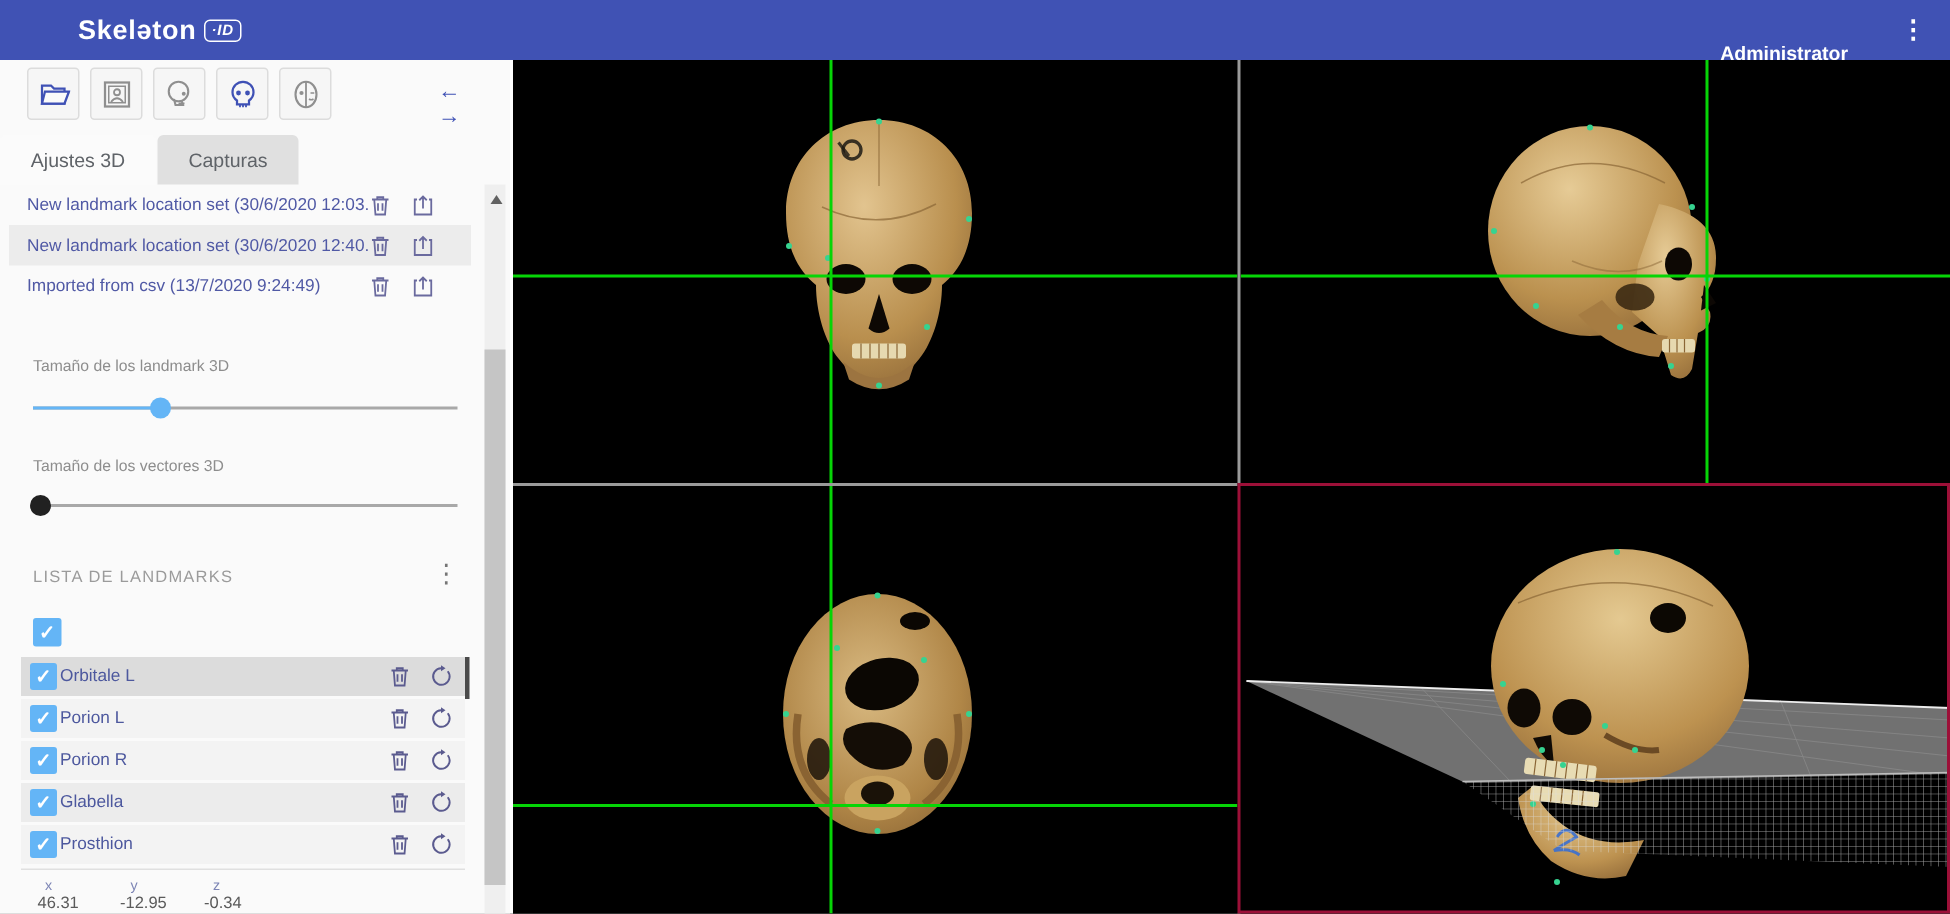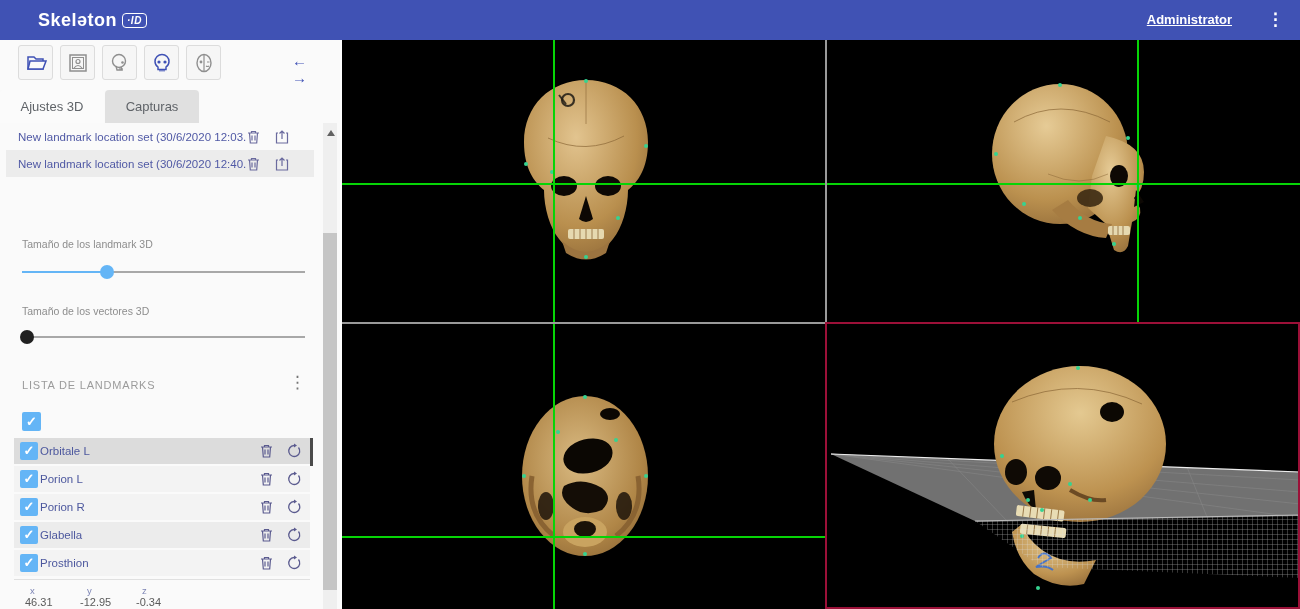--- a/index.html
+++ b/index.html
@@ -1,25 +1,25 @@
 <!DOCTYPE html>
 <html><head>
 <meta charset="utf-8">
 <style>
   * { margin:0; padding:0; box-sizing:border-box; }
   html,body { width:1300px; height:609px; overflow:hidden; background:#fff;
               font-family:"Liberation Sans", sans-serif; }
 
   
   #header { position:absolute; left:0; top:0; width:1300px; height:40px; background:#4052b4; }
-  .logo { position:absolute; left:38px; top:0; height:40px; display:flex; align-items:center; }
+  .logo { position:absolute; left:52px; top:0; height:40px; display:flex; align-items:center; }
   .logo-text { color:#fff; font-size:18px; font-weight:bold; letter-spacing:.5px; }
   .logo-badge { color:#fff; font-size:10px; font-weight:bold; border:1.5px solid #fff;
                 border-radius:4px; padding:1px 4px; margin-left:5px; letter-spacing:.5px;font-style:italic; }
-  .admin { position:absolute; right:68px; top:0; height:44px; line-height:40px; color:#fff;
+  .admin { position:absolute; right:68px; top:16px; height:44px; line-height:40px; color:#fff;
            font-size:13px; font-weight:bold;text-decoration:underline; }
   .kebab { position:absolute; right:16px; top:0; height:40px; line-height:40px; color:#fff;
            font-size:17px; font-weight:bold; cursor:pointer; }
 
   
   #sidebar { position:absolute; left:0; top:40px; width:340px; height:569px; background:#fafafa; }
   .tbtn { position:absolute; top:5px; width:35px; height:35px; background:#f6f6f6;
           border:1px solid #dcdcdc; border-radius:3px; display:flex; align-items:center;
           justify-content:center; cursor:pointer; }
   .panel-arrows { position:absolute; left:292px; top:12px; font-size:15px; color:#3f51b5;
@@ -146,20 +146,34 @@
     </button>
     <button class="icon-btn" style="margin-left:13px">
       <svg width="16" height="16" viewBox="0 0 16 16">
           <path d="M4 4 H2.5 V14 H13.5 V4 H12" fill="none" stroke="#6a6a9e" stroke-width="1.2"></path>
           <path d="M8 10 V2 M5.5 4.5 L8 2 L10.5 4.5" fill="none" stroke="#6a6a9e" stroke-width="1.2"></path>
         </svg>
     </button>
   </div>
   <div class="cap-row alt" style="top:110px">
     <span class="cap-label">New landmark location set (30/6/2020 12:40...</span>
+    <button class="icon-btn">
+      <svg width="15" height="16" viewBox="0 0 15 16">
+          <path d="M2 4 h11 M5.5 4 V2.5 h4 V4 M3.5 4 l.8 10 h6.4 l.8 -10 M6 6.5 v5 M9 6.5 v5" fill="none" stroke="#6a6a9e" stroke-width="1.2"></path>
+        </svg>
+    </button>
+    <button class="icon-btn" style="margin-left:13px">
+      <svg width="16" height="16" viewBox="0 0 16 16">
+          <path d="M4 4 H2.5 V14 H13.5 V4 H12" fill="none" stroke="#6a6a9e" stroke-width="1.2"></path>
+          <path d="M8 10 V2 M5.5 4.5 L8 2 L10.5 4.5" fill="none" stroke="#6a6a9e" stroke-width="1.2"></path>
+        </svg>
+    </button>
+  </div>
+  <div class="cap-row" style="top:137px">
+    <span class="cap-label">Imported from csv (13/7/2020 9:24:49)</span>
     <button class="icon-btn">
       <svg width="15" height="16" viewBox="0 0 15 16">
           <path d="M2 4 h11 M5.5 4 V2.5 h4 V4 M3.5 4 l.8 10 h6.4 l.8 -10 M6 6.5 v5 M9 6.5 v5" fill="none" stroke="#6a6a9e" stroke-width="1.2"></path>
         </svg>
     </button>
     <button class="icon-btn" style="margin-left:13px">
       <svg width="16" height="16" viewBox="0 0 16 16">
           <path d="M4 4 H2.5 V14 H13.5 V4 H12" fill="none" stroke="#6a6a9e" stroke-width="1.2"></path>
           <path d="M8 10 V2 M5.5 4.5 L8 2 L10.5 4.5" fill="none" stroke="#6a6a9e" stroke-width="1.2"></path>
         </svg>

